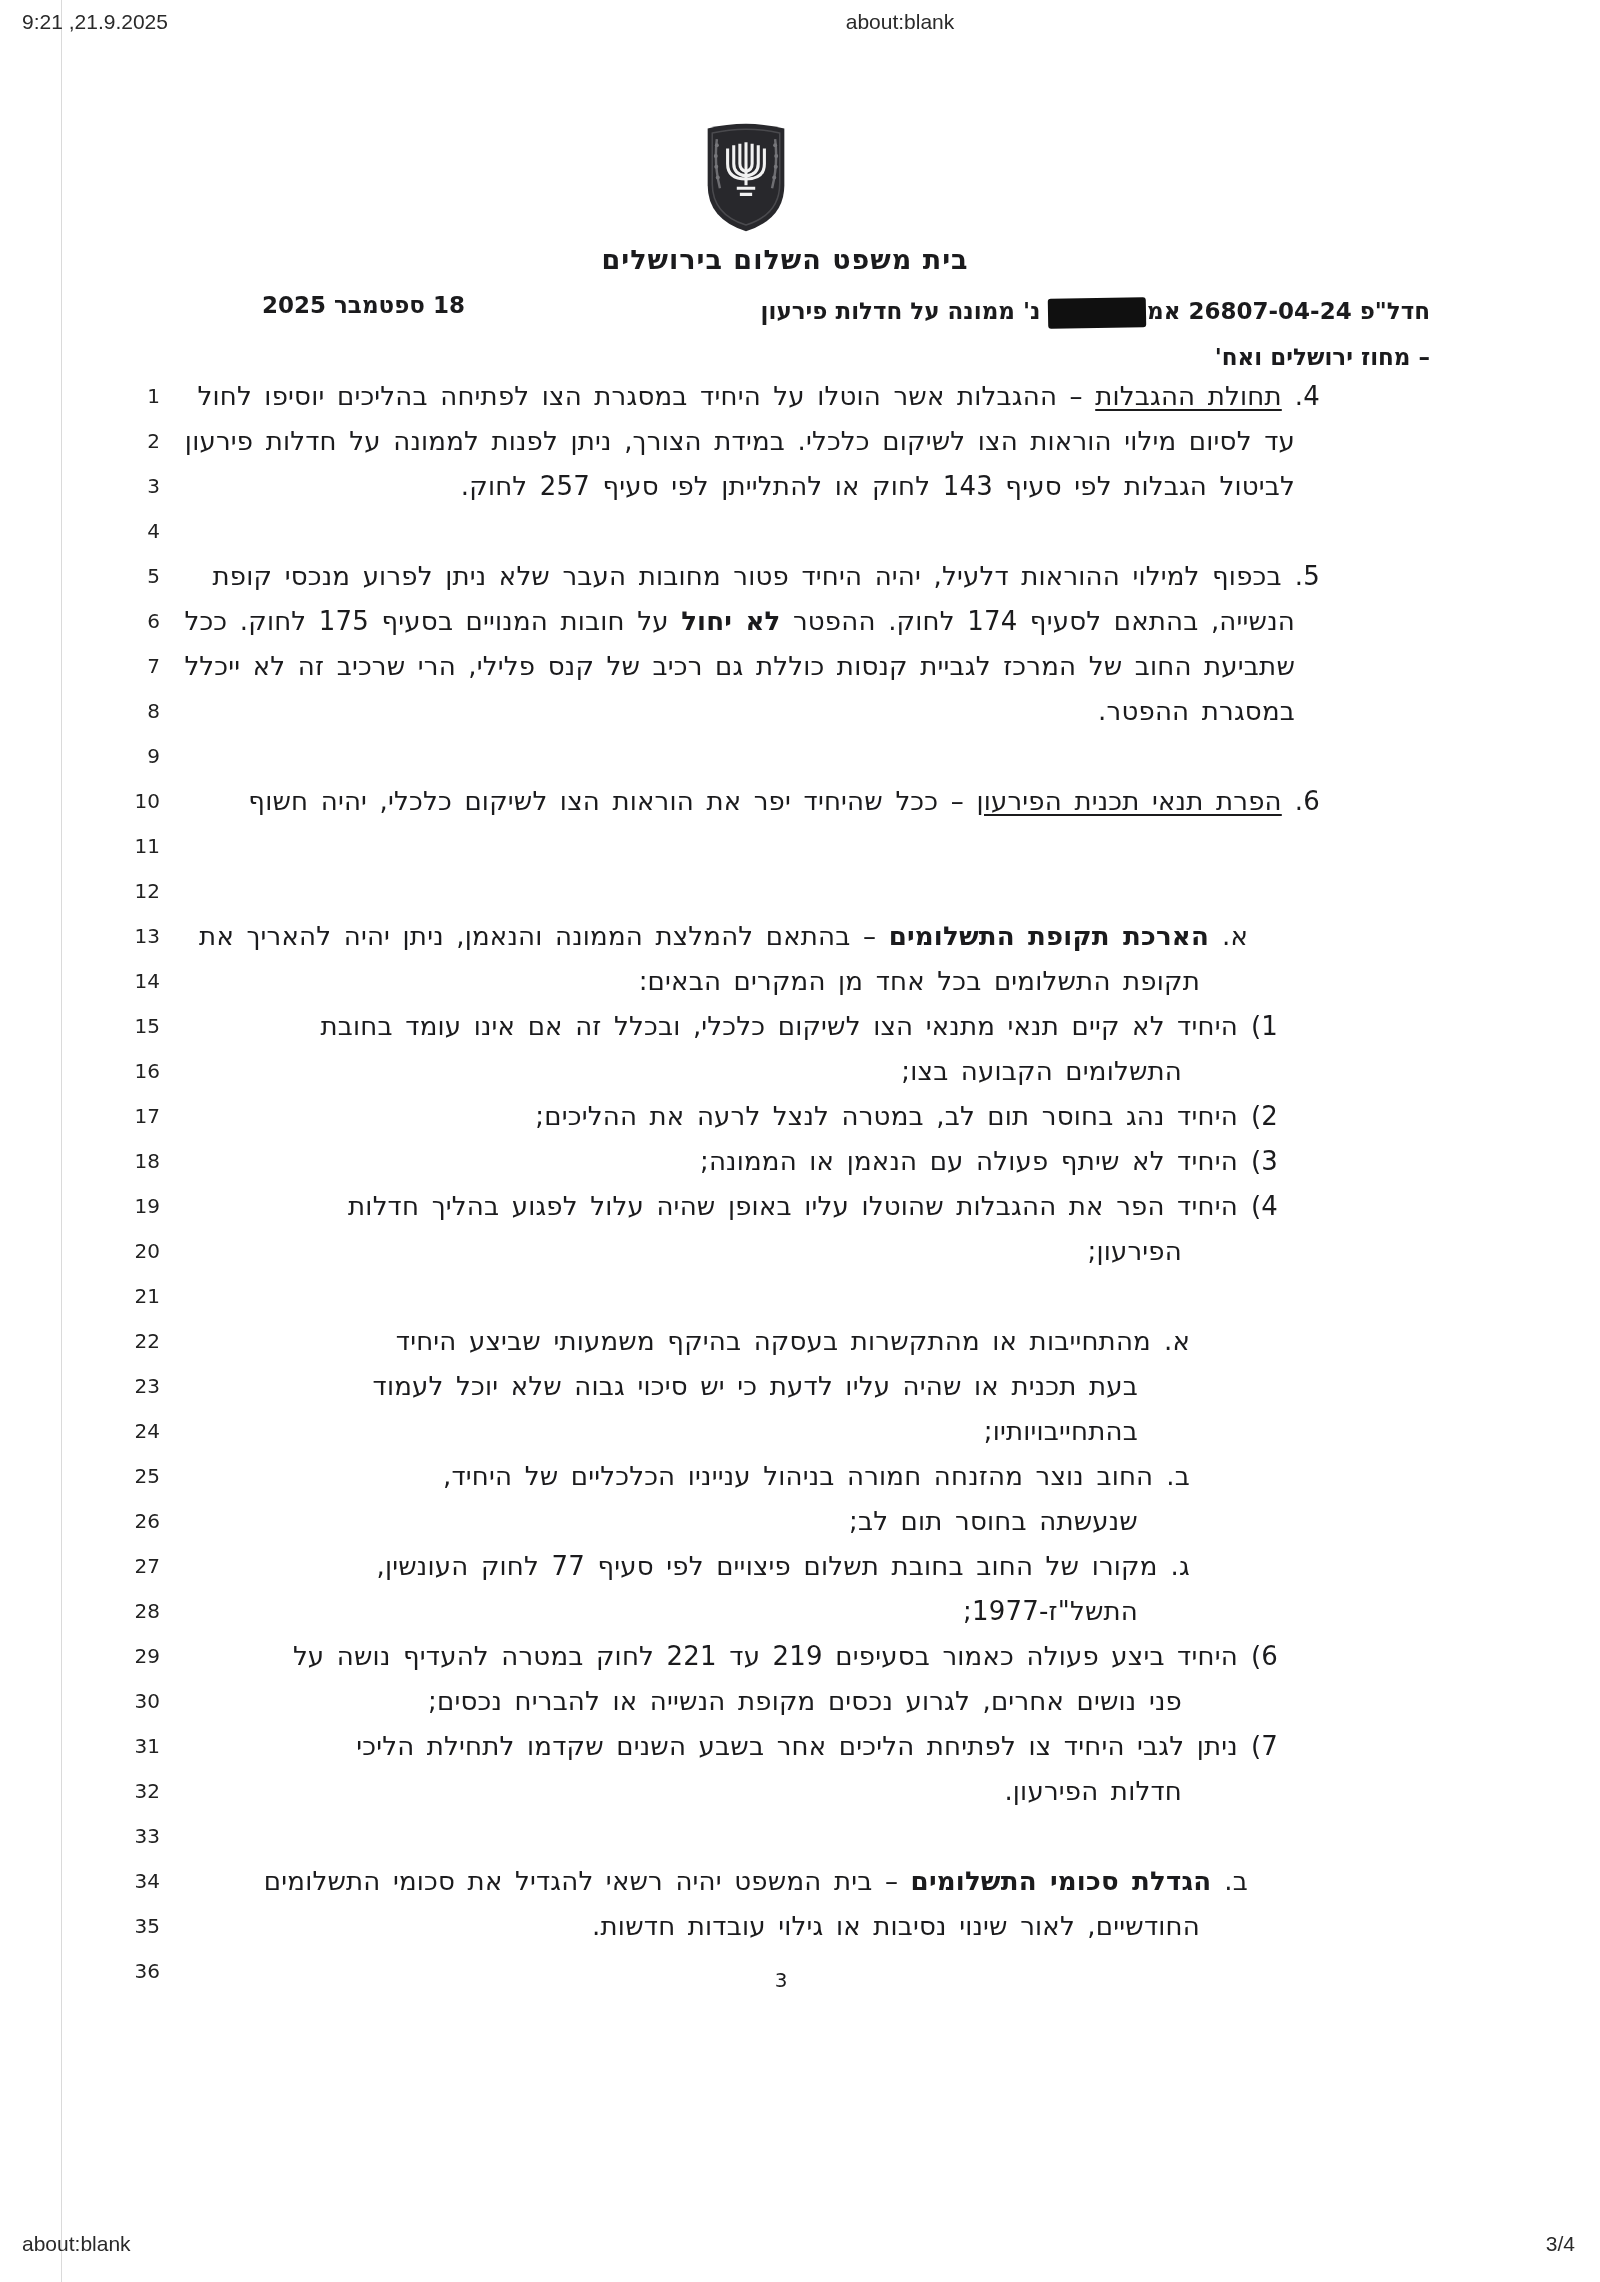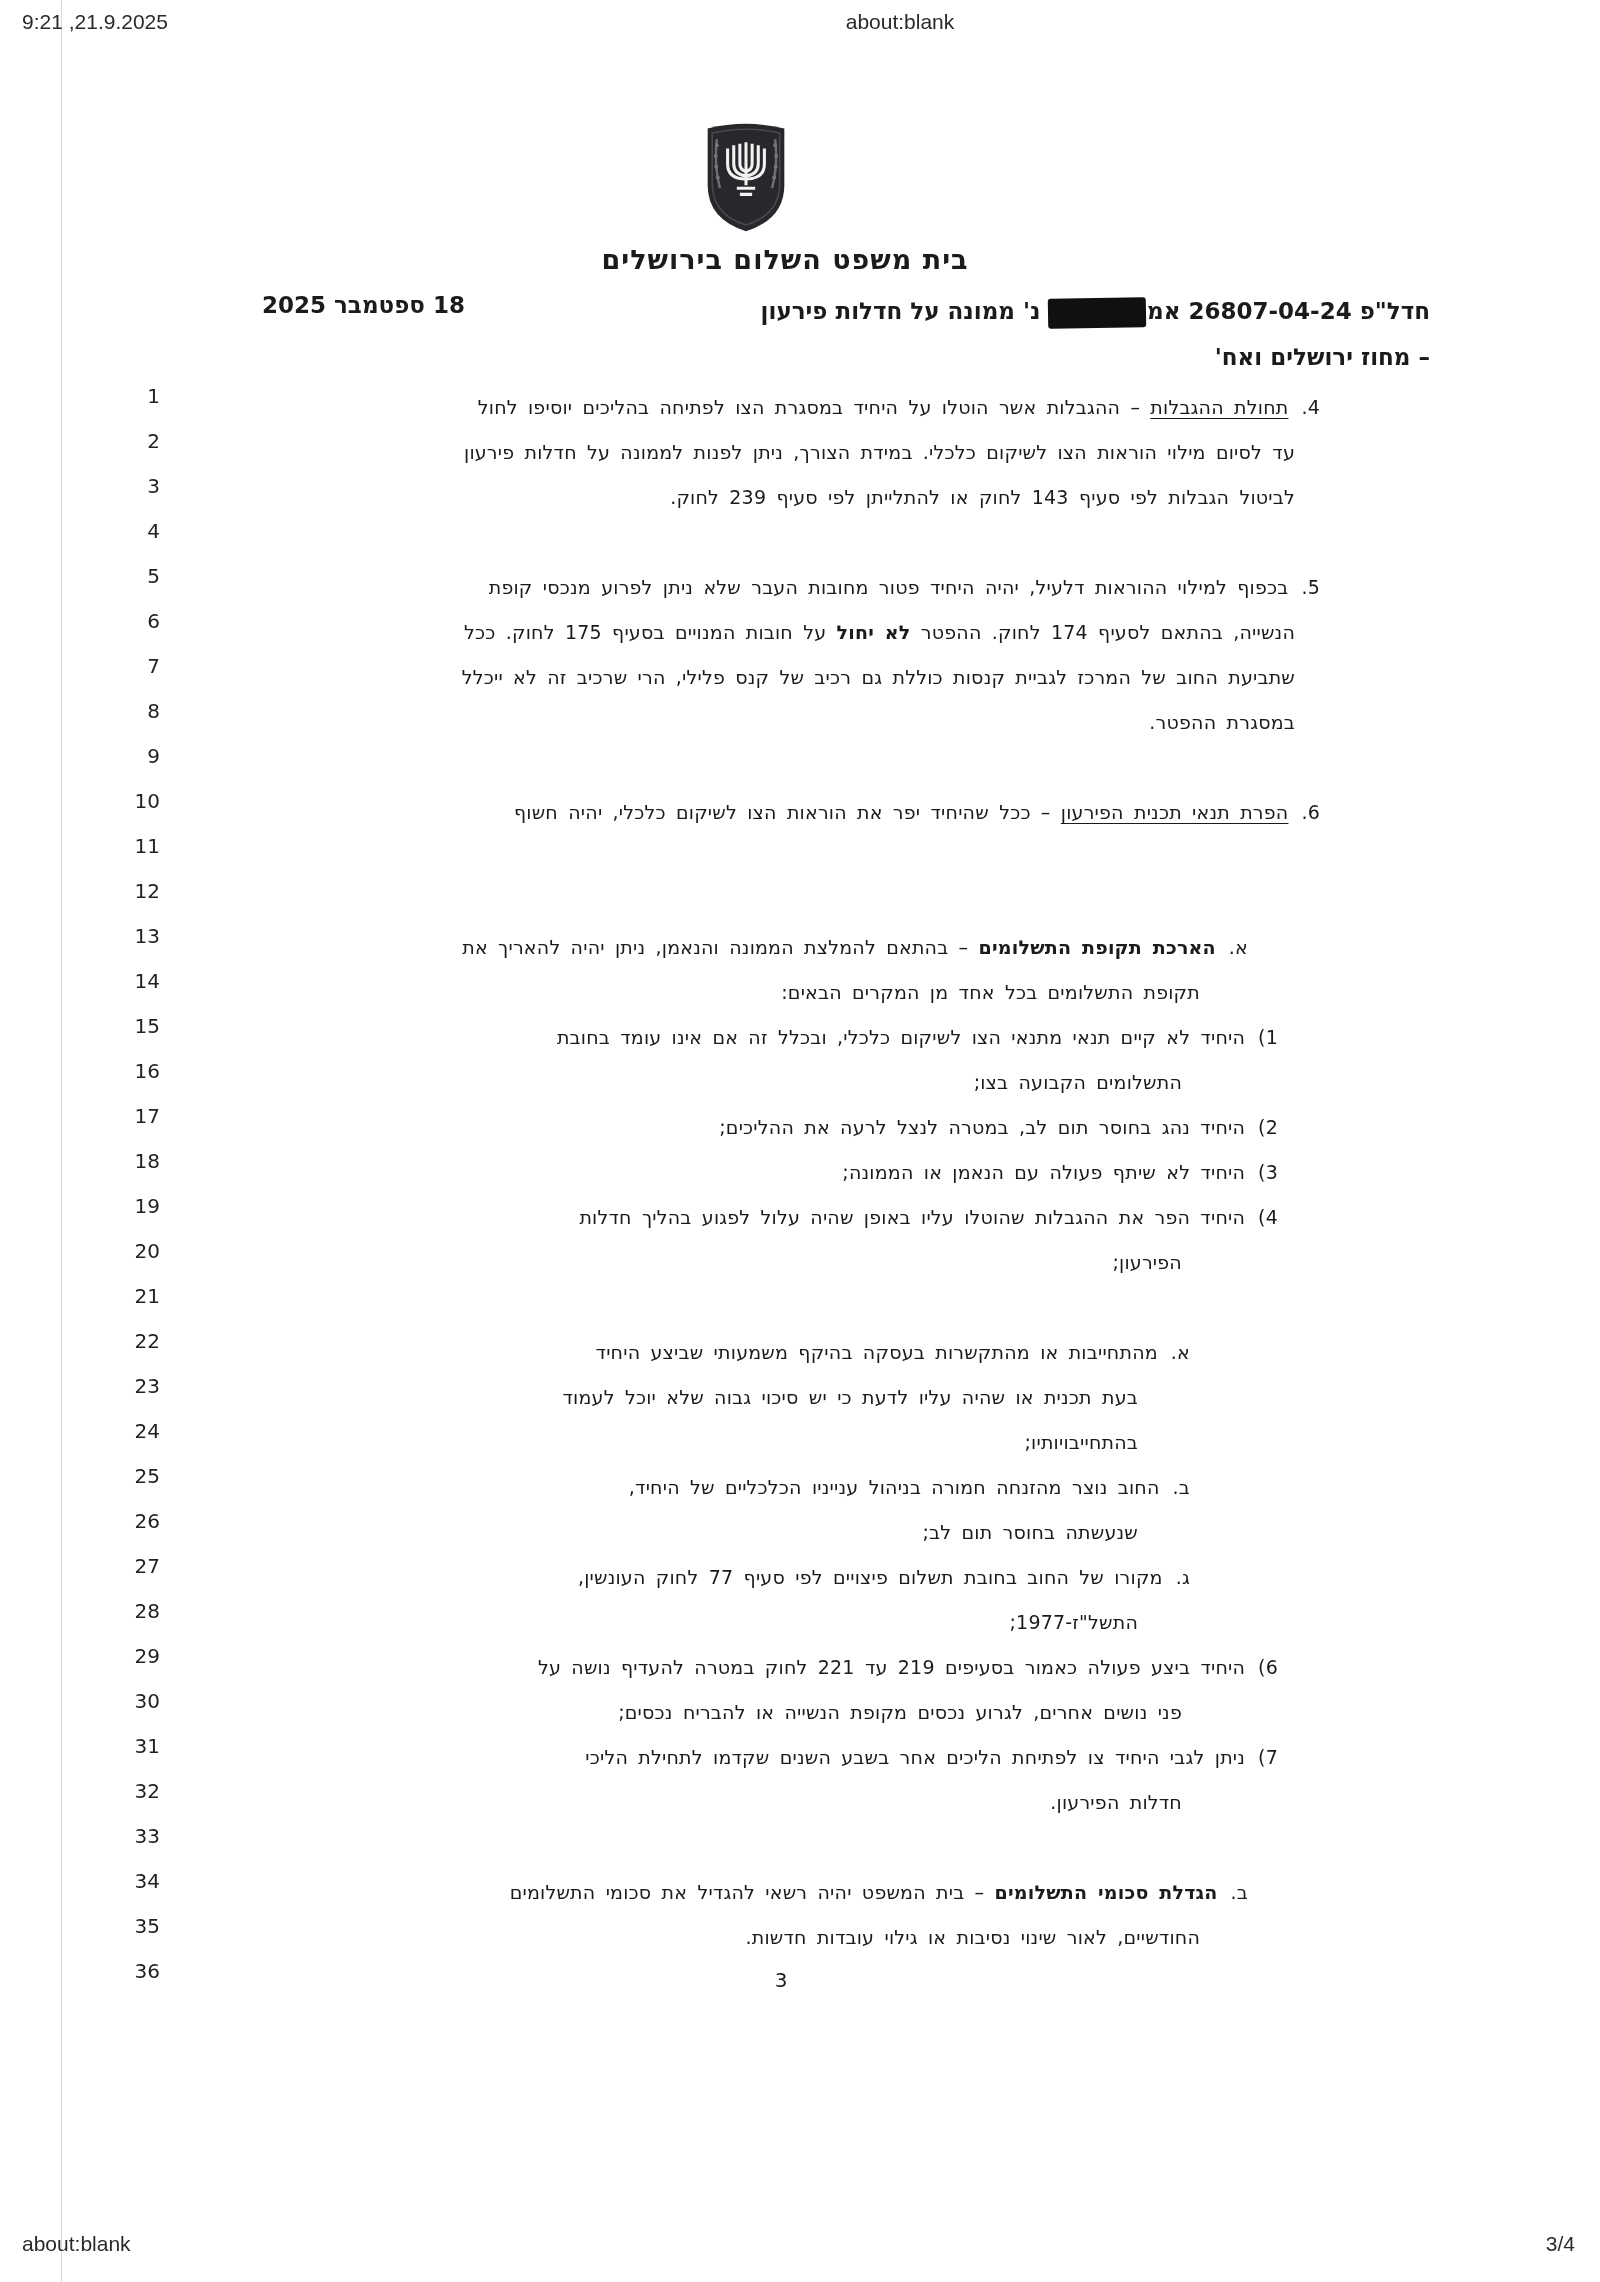--- a/index.html
+++ b/index.html
@@ -20,21 +20,21 @@
   .hearing-date{position:absolute;top:292px;left:262px;direction:rtl;
     font-size:23px;font-weight:bold;white-space:nowrap;}
   .redfrag{position:relative;z-index:0;margin-left:-38px;}
   .redbox{display:inline-block;position:relative;z-index:2;width:98px;height:30px;
     background:#101010;vertical-align:middle;border-radius:3px;transform:rotate(-1deg);}
   
   .row{position:absolute;left:0;width:1600px;height:45px;line-height:45px;}
   .num{position:absolute;left:114px;width:46px;text-align:right;font-size:20px;
     color:#222;direction:ltr;}
   .txt{position:absolute;direction:rtl;text-align:right;white-space:nowrap;
-    font-size:19px;word-spacing:4px;letter-spacing:0.2px;top:11px;}
+    font-size:26px;word-spacing:4px;letter-spacing:0.2px;top:0;}
   .ind0{right:280px;} .ind1{right:305px;}
   .ind2{right:352px;} .ind2w{right:400px;}
   .ind3{right:322px;} .ind3w{right:418px;}
   .ind4{right:410px;} .ind4w{right:462px;}
   .mk{margin-left:13px;}
   .mk:empty{margin:0;}
   .us{text-decoration:underline;text-underline-offset:4px;}
   .bs{font-weight:bold;}
   .page-num{position:absolute;top:1968px;left:681px;width:200px;text-align:center;
     font-size:20px;}
@@ -88,21 +88,21 @@
   <div class="row" style="top:374px">
       <span class="num">1</span>
       <div class="txt ind0"><span class="mk">4.</span><span></span><span class="us">תחולת ההגבלות</span><span class="bs"></span><span> – ההגבלות אשר הוטלו על היחיד במסגרת הצו לפתיחה בהליכים יוסיפו לחול</span></div>
     </div>
   <div class="row" style="top:419px">
       <span class="num">2</span>
       <div class="txt ind1"><span class="mk"></span><span>עד לסיום מילוי הוראות הצו לשיקום כלכלי. במידת הצורך, ניתן לפנות לממונה על חדלות פירעון</span><span class="us"></span><span class="bs"></span><span></span></div>
     </div>
   <div class="row" style="top:464px">
       <span class="num">3</span>
-      <div class="txt ind1"><span class="mk"></span><span>לביטול הגבלות לפי סעיף 143 לחוק או להתלייתן לפי סעיף 239 לחוק.</span><span class="us"></span><span class="bs"></span><span></span></div>
+      <div class="txt ind1"><span class="mk"></span><span>לביטול הגבלות לפי סעיף 143 לחוק או להתלייתן לפי סעיף 257 לחוק.</span><span class="us"></span><span class="bs"></span><span></span></div>
     </div>
   <div class="row" style="top:509px">
       <span class="num">4</span>
     </div>
   <div class="row" style="top:554px">
       <span class="num">5</span>
       <div class="txt ind0"><span class="mk">5.</span><span>בכפוף למילוי ההוראות דלעיל, יהיה היחיד פטור מחובות העבר שלא ניתן לפרוע מנכסי קופת</span><span class="us"></span><span class="bs"></span><span></span></div>
     </div>
   <div class="row" style="top:599px">
       <span class="num">6</span>

